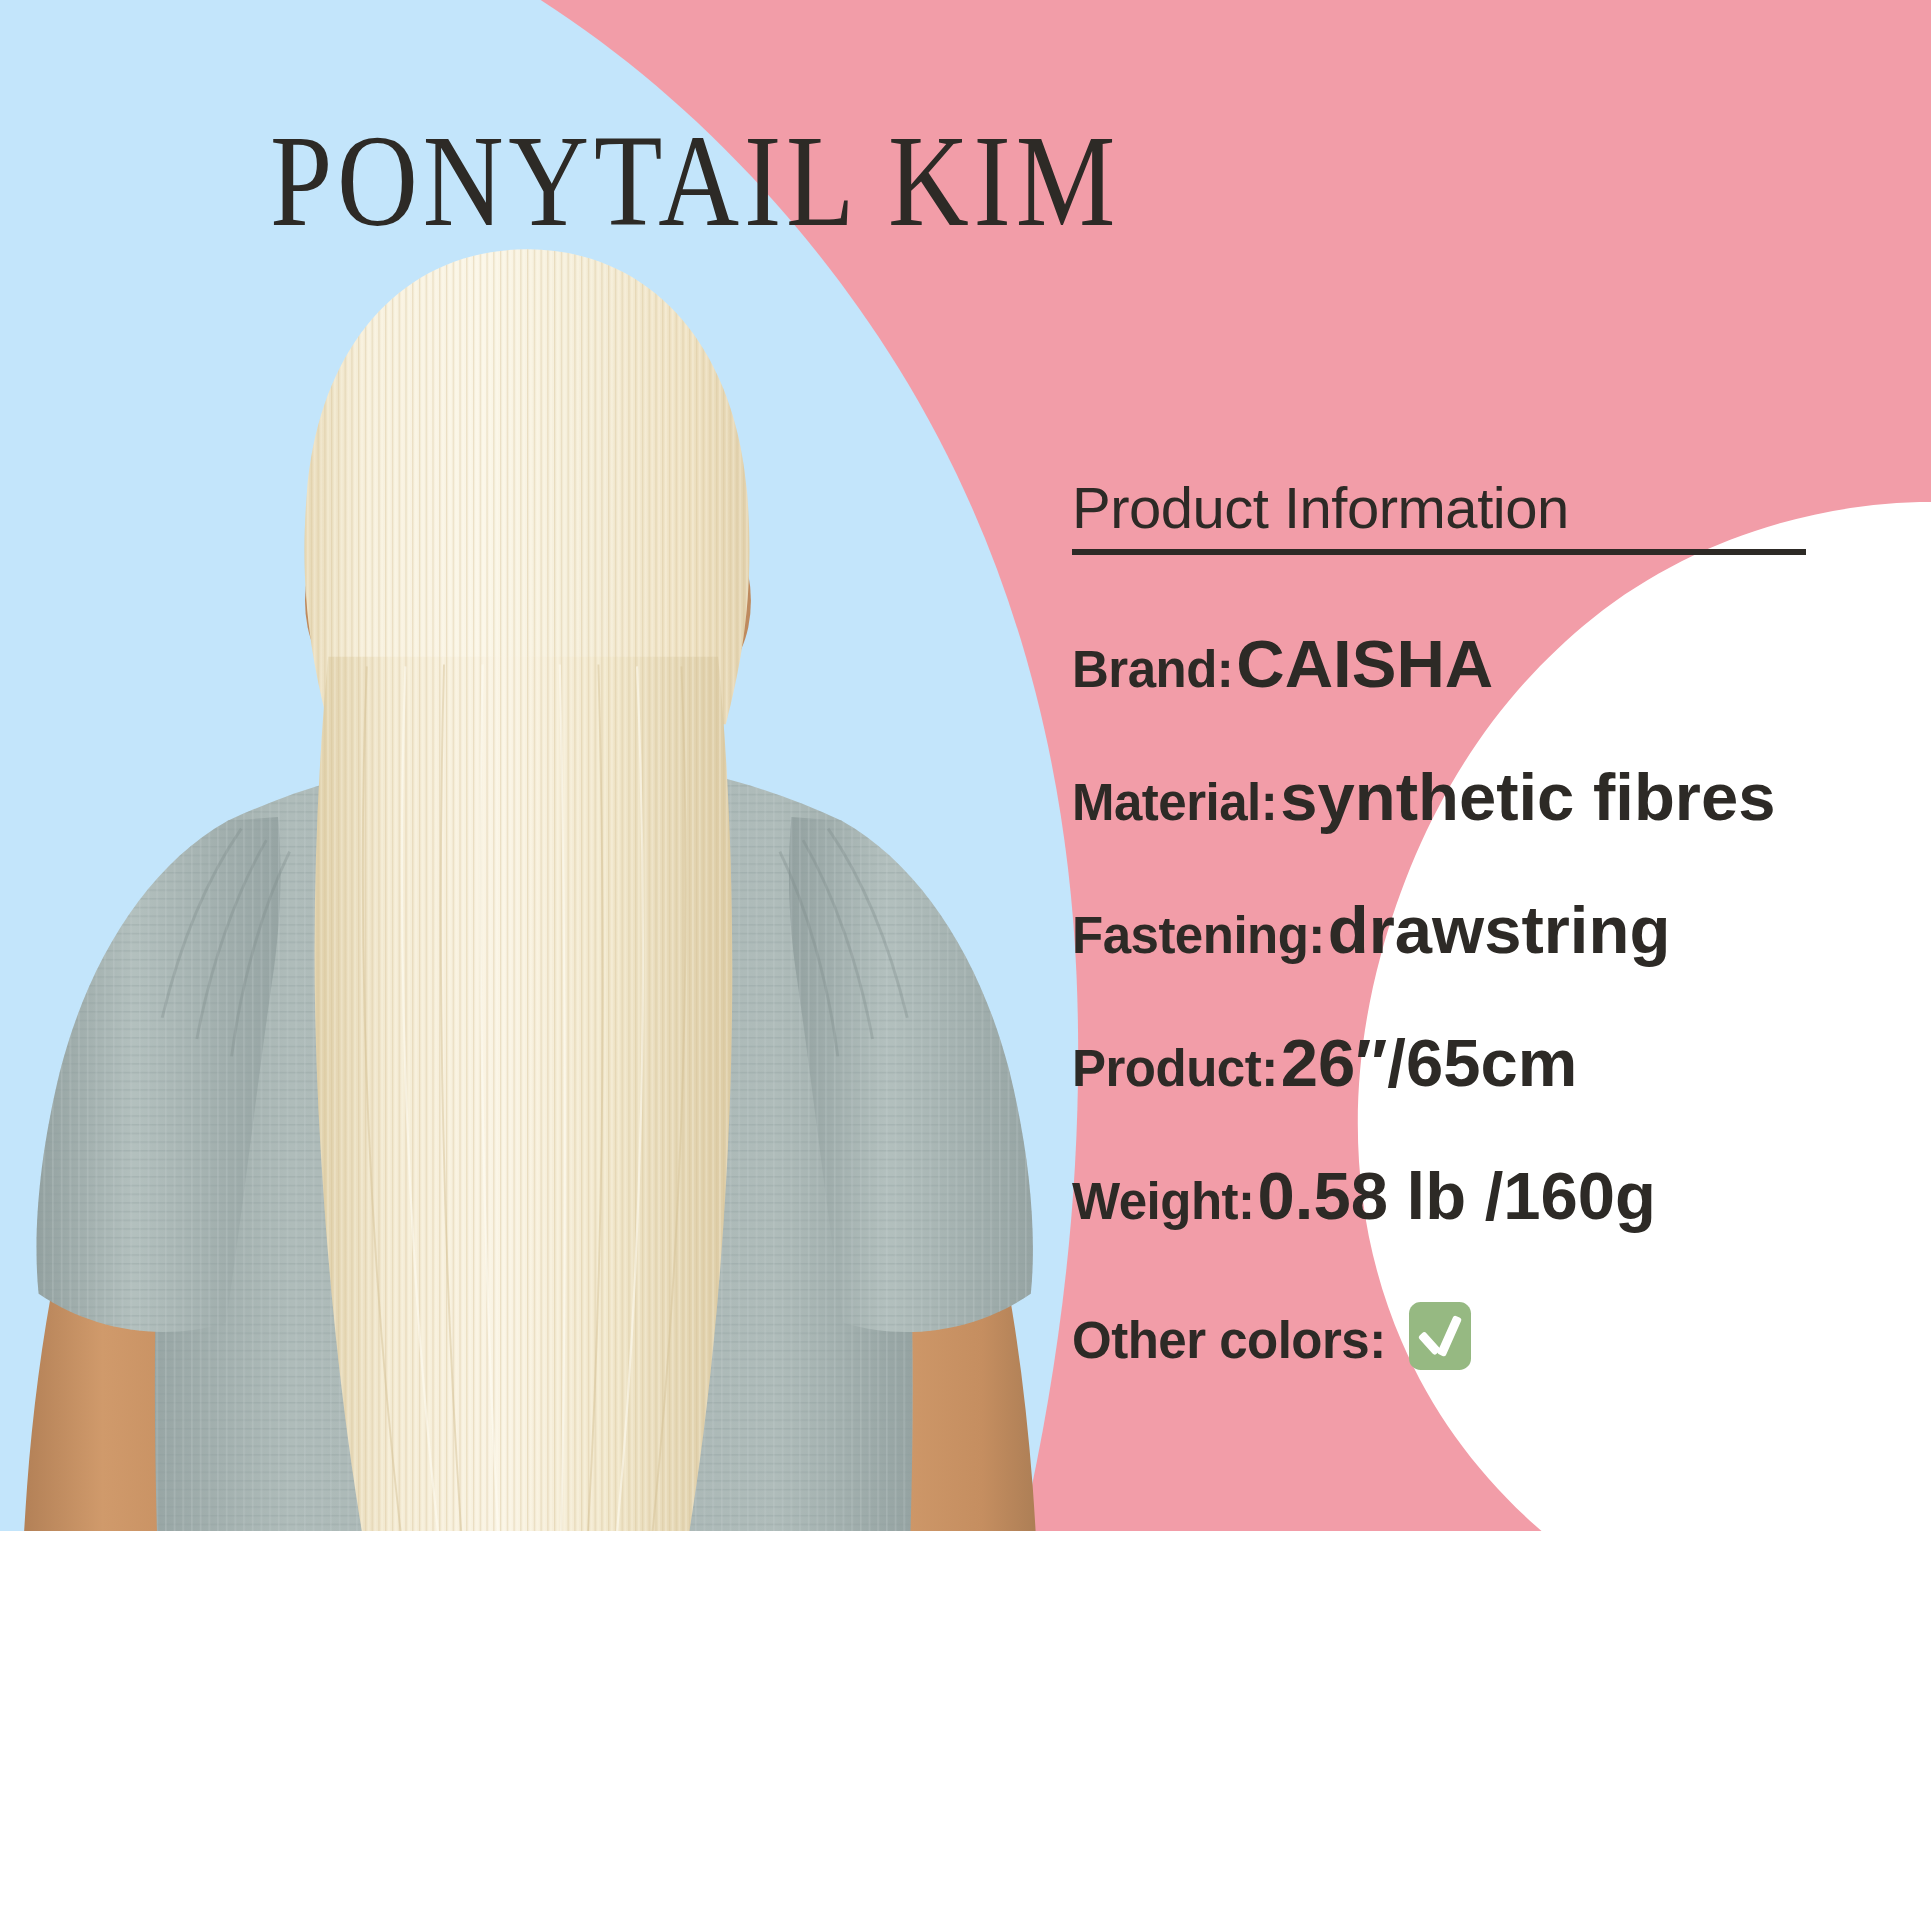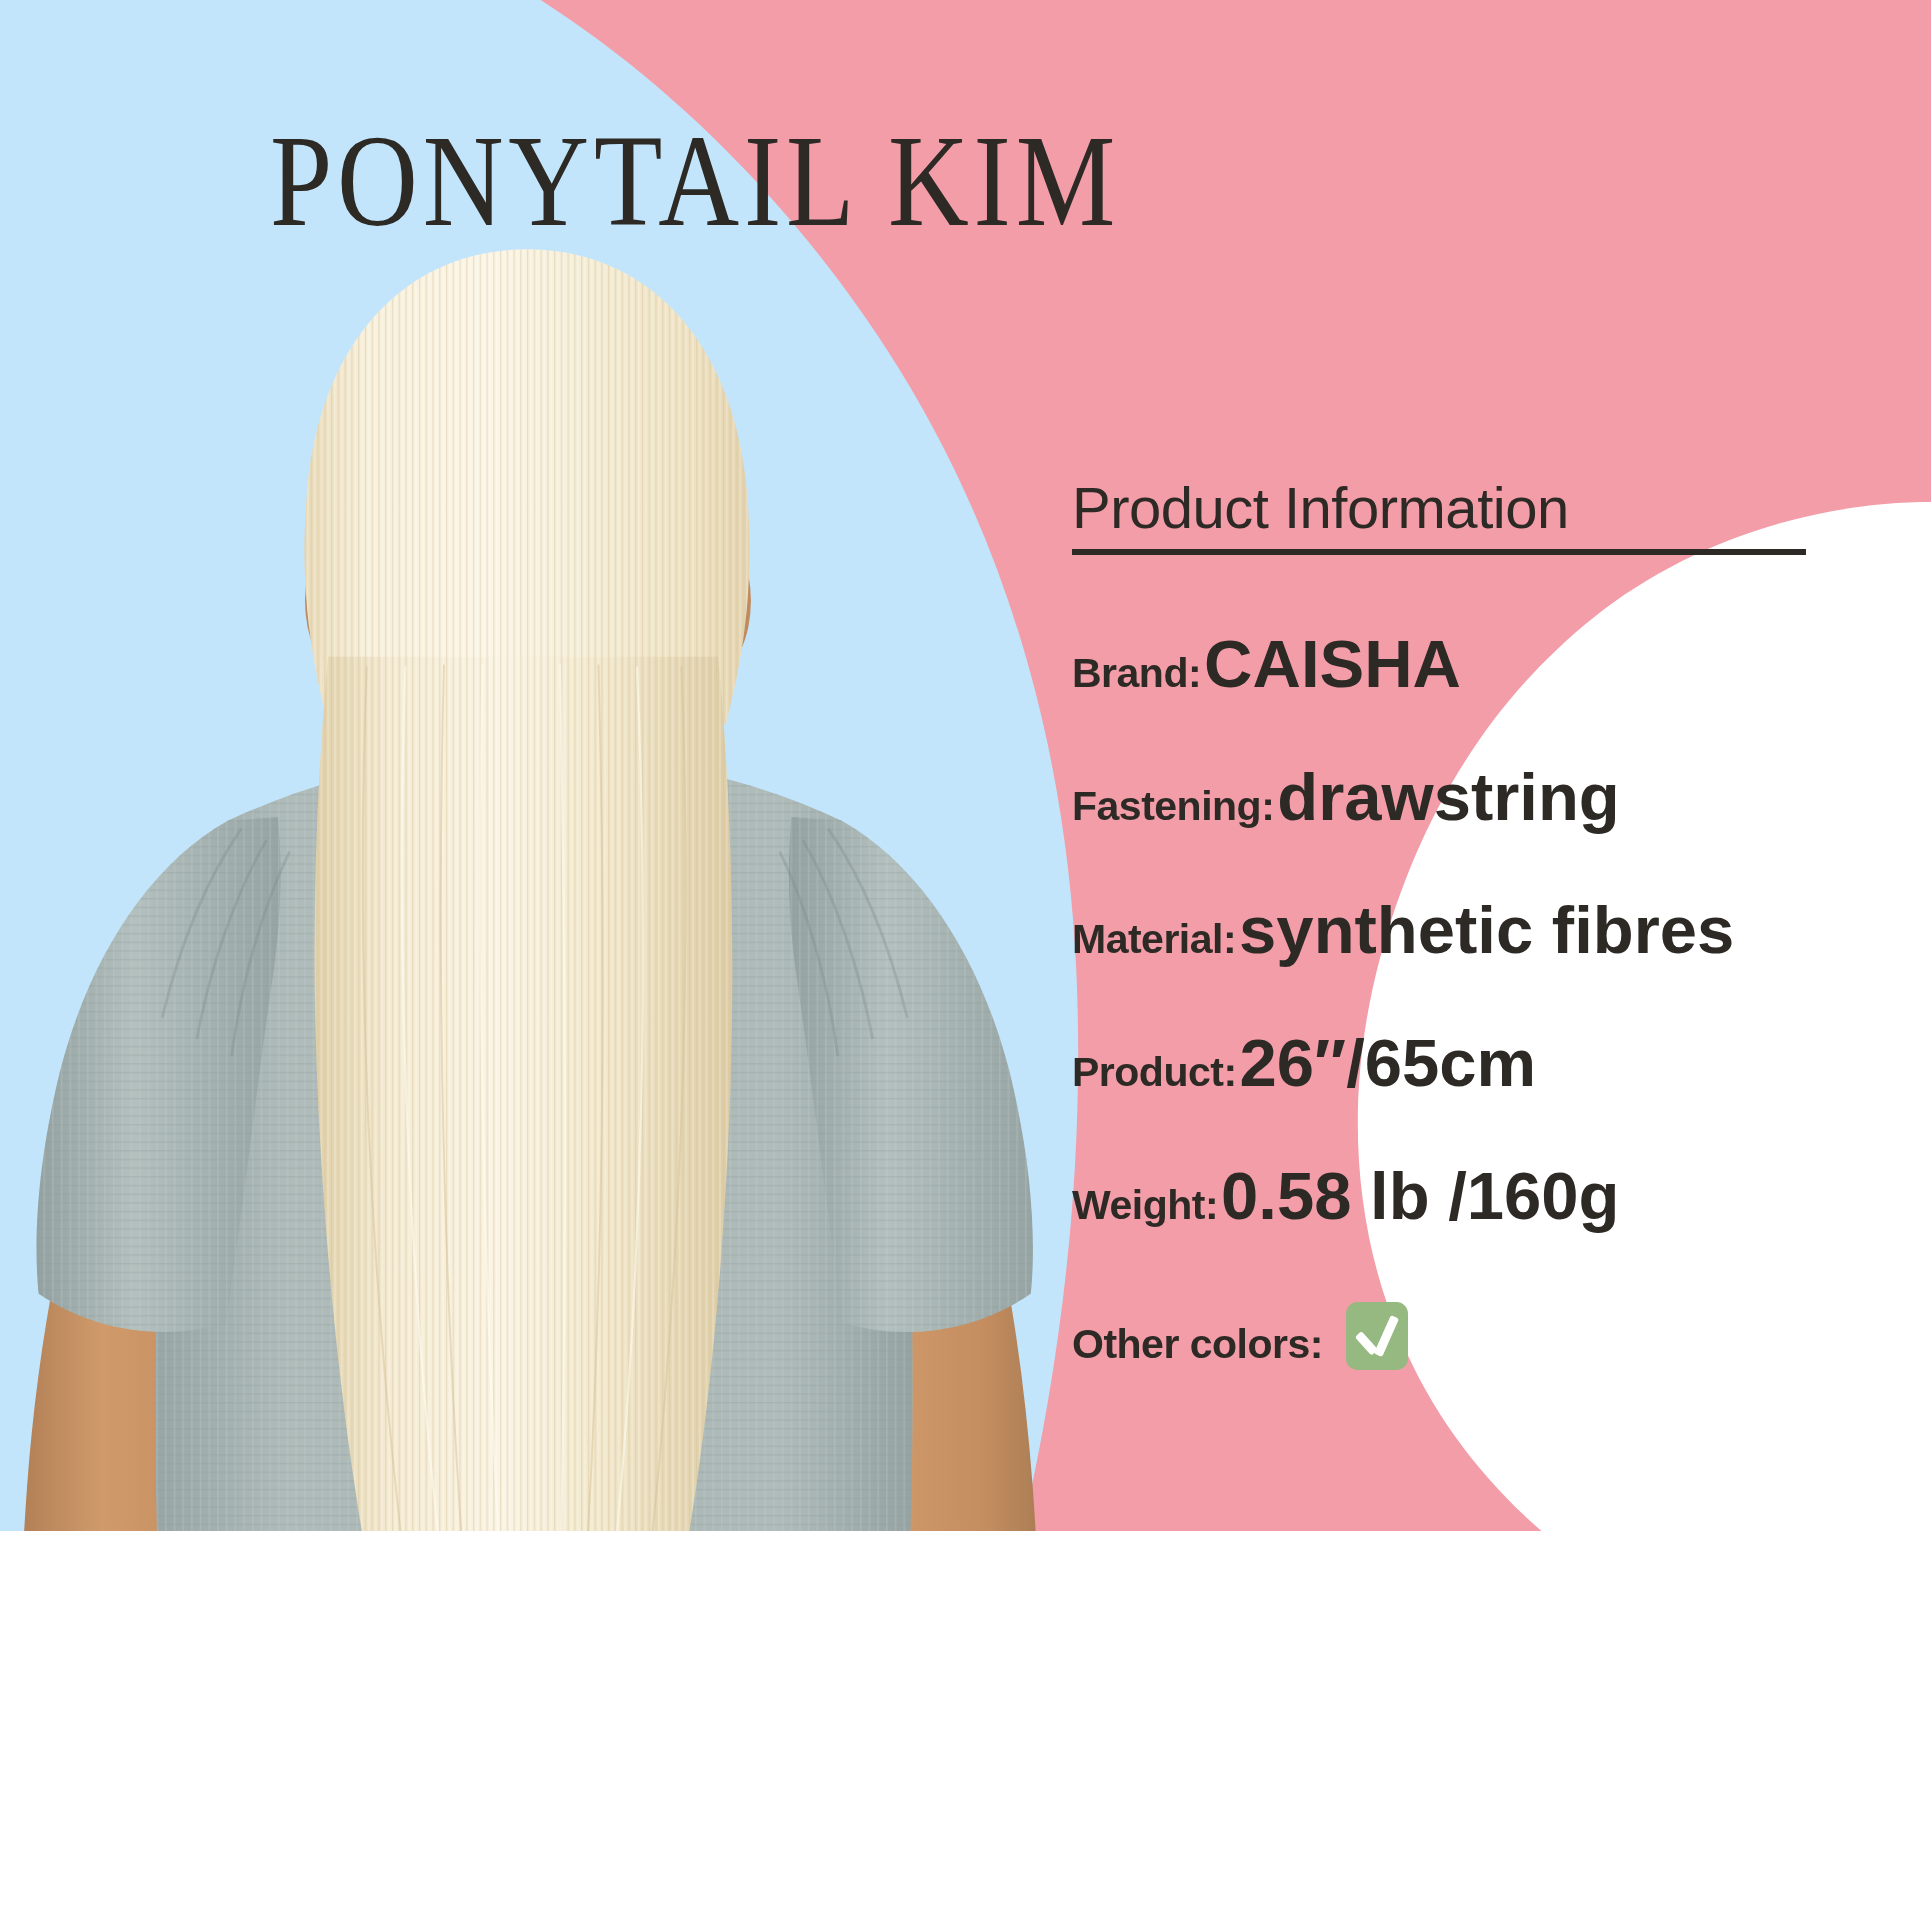--- a/index.html
+++ b/index.html
@@ -76,21 +76,21 @@
     width: 100%;
   }
   .spec-row {
     display: flex;
     align-items: baseline;
     margin-bottom: 56px;
     white-space: nowrap;
   }
   .spec-row:last-child { margin-bottom: 16px; }
   .spec-label {
-    font-size: 41px;
+    font-size: 51px;
     font-weight: 700;
     color: #2D2A26;
     letter-spacing: -0.5px;
   }
   .spec-value {
     font-size: 67px;
     font-weight: 700;
     color: #2D2A26;
     margin-left: 3px;
     letter-spacing: 0px;
@@ -307,30 +307,30 @@
       <div id="info-heading">Product Information</div>
       <div id="info-heading-rule"></div>
     </div>
 
     <div class="spec-row">
       <span class="spec-label">Brand:</span>
       <span class="spec-value">CAISHA</span>
     </div>
 
     <div class="spec-row">
+      <span class="spec-label">Material:</span>
+      <span class="spec-value">synthetic fibres</span>
+    </div>
+
+    <div class="spec-row">
       <span class="spec-label">Fastening:</span>
       <span class="spec-value">drawstring</span>
     </div>
 
     <div class="spec-row">
-      <span class="spec-label">Material:</span>
-      <span class="spec-value">synthetic fibres</span>
-    </div>
-
-    <div class="spec-row">
       <span class="spec-label">Product:</span>
       <span class="spec-value">26″/65cm</span>
     </div>
 
     <div class="spec-row">
       <span class="spec-label">Weight:</span>
       <span class="spec-value">0.58 lb /160g</span>
     </div>
 
     <div class="spec-row">

